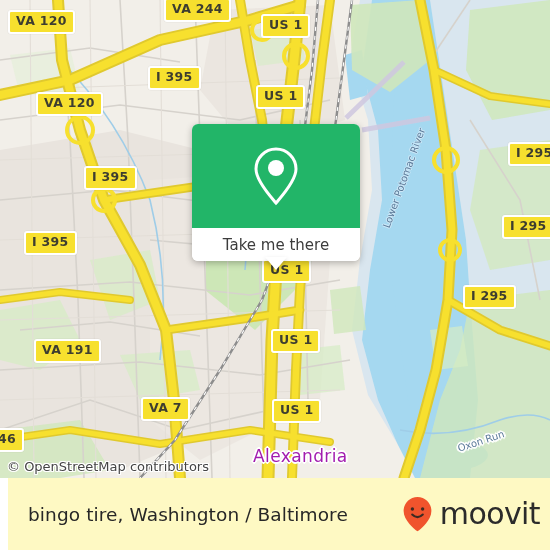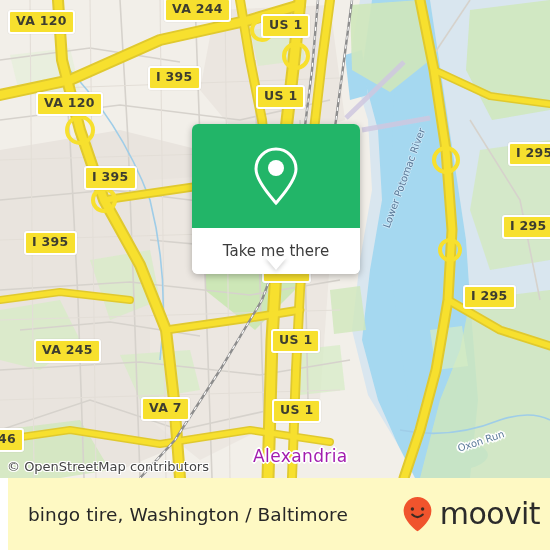--- a/index.html
+++ b/index.html
@@ -61,21 +61,21 @@
     position:absolute;left:192px;top:124px;width:168px;
     border-radius:6px;overflow:hidden;
     box-shadow:0 2px 7px rgba(0,0,0,.28);
     background:#fff;
   }
   .card-top{
     height:104px;background:#22b568;
     display:flex;align-items:center;justify-content:center;
   }
   .card-btn{
-    height:46px;background:#fff;
+    height:33px;background:#fff;
     display:flex;align-items:center;justify-content:center;
     color:#3c3c3c;font-size:15px;
     font-family:"DejaVu Sans", sans-serif;
     text-align:right;
   }
   .card-tail{
     position:absolute;left:265px;top:257px;width:0;height:0;
     border-left:11px solid transparent;
     border-right:11px solid transparent;
     border-top:13px solid #ffffff;
@@ -255,21 +255,21 @@
         <div class="shield" style="left: 148px; top: 66px;">I 395</div>
         <div class="shield" style="left: 36px; top: 92px;">VA 120</div>
         <div class="shield" style="left: 256px; top: 85px;">US 1</div>
         <div class="shield" style="left: 84px; top: 166px;">I 395</div>
         <div class="shield" style="left: 508px; top: 142px;">I 295</div>
         <div class="shield" style="left: 24px; top: 231px;">I 395</div>
         <div class="shield" style="left: 502px; top: 215px;">I 295</div>
         <div class="shield" style="left: 262px; top: 259px;">US 1</div>
         <div class="shield" style="left: 463px; top: 285px;">I 295</div>
         <div class="shield" style="left: 271px; top: 329px;">US 1</div>
-        <div class="shield" style="left: 34px; top: 339px;">VA 245</div>
+        <div class="shield" style="left: 34px; top: 339px;">VA 191</div>
         <div class="shield" style="left: 141px; top: 397px;">VA 7</div>
         <div class="shield" style="left: 272px; top: 399px;">US 1</div>
         <div class="shield" style="left: -10px; top: 428px;">46</div>
       </div>
 
     <div class="lbl-osm">© OpenStreetMap contributors</div>
   </div>
 
   <div class="card">
     <div class="card-top">

